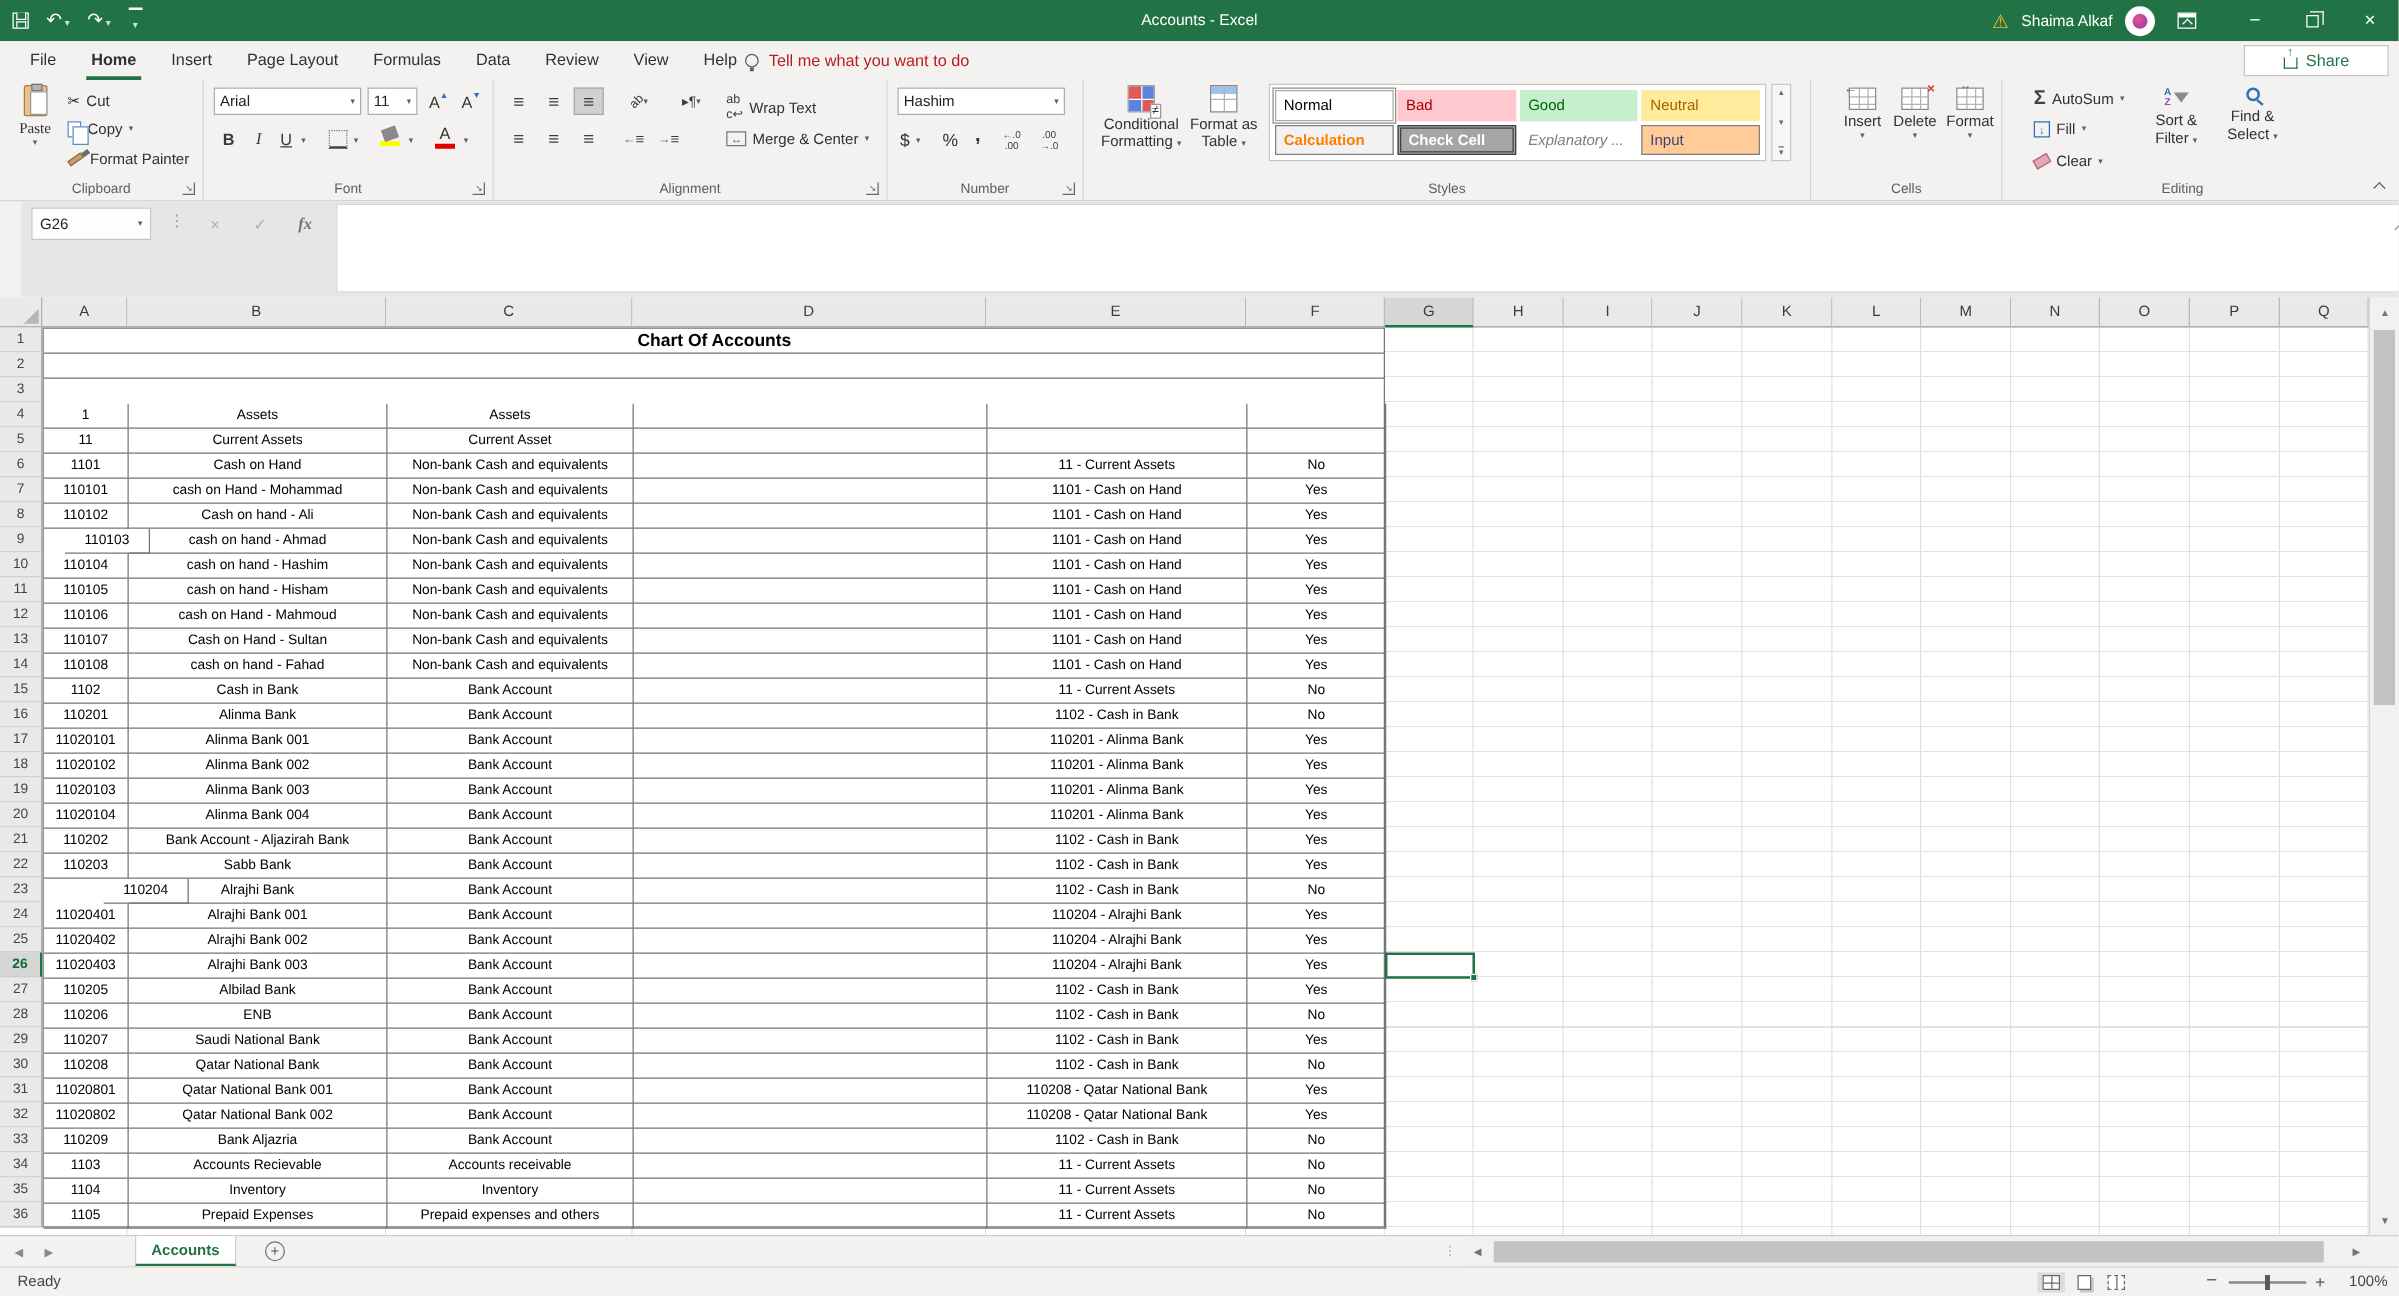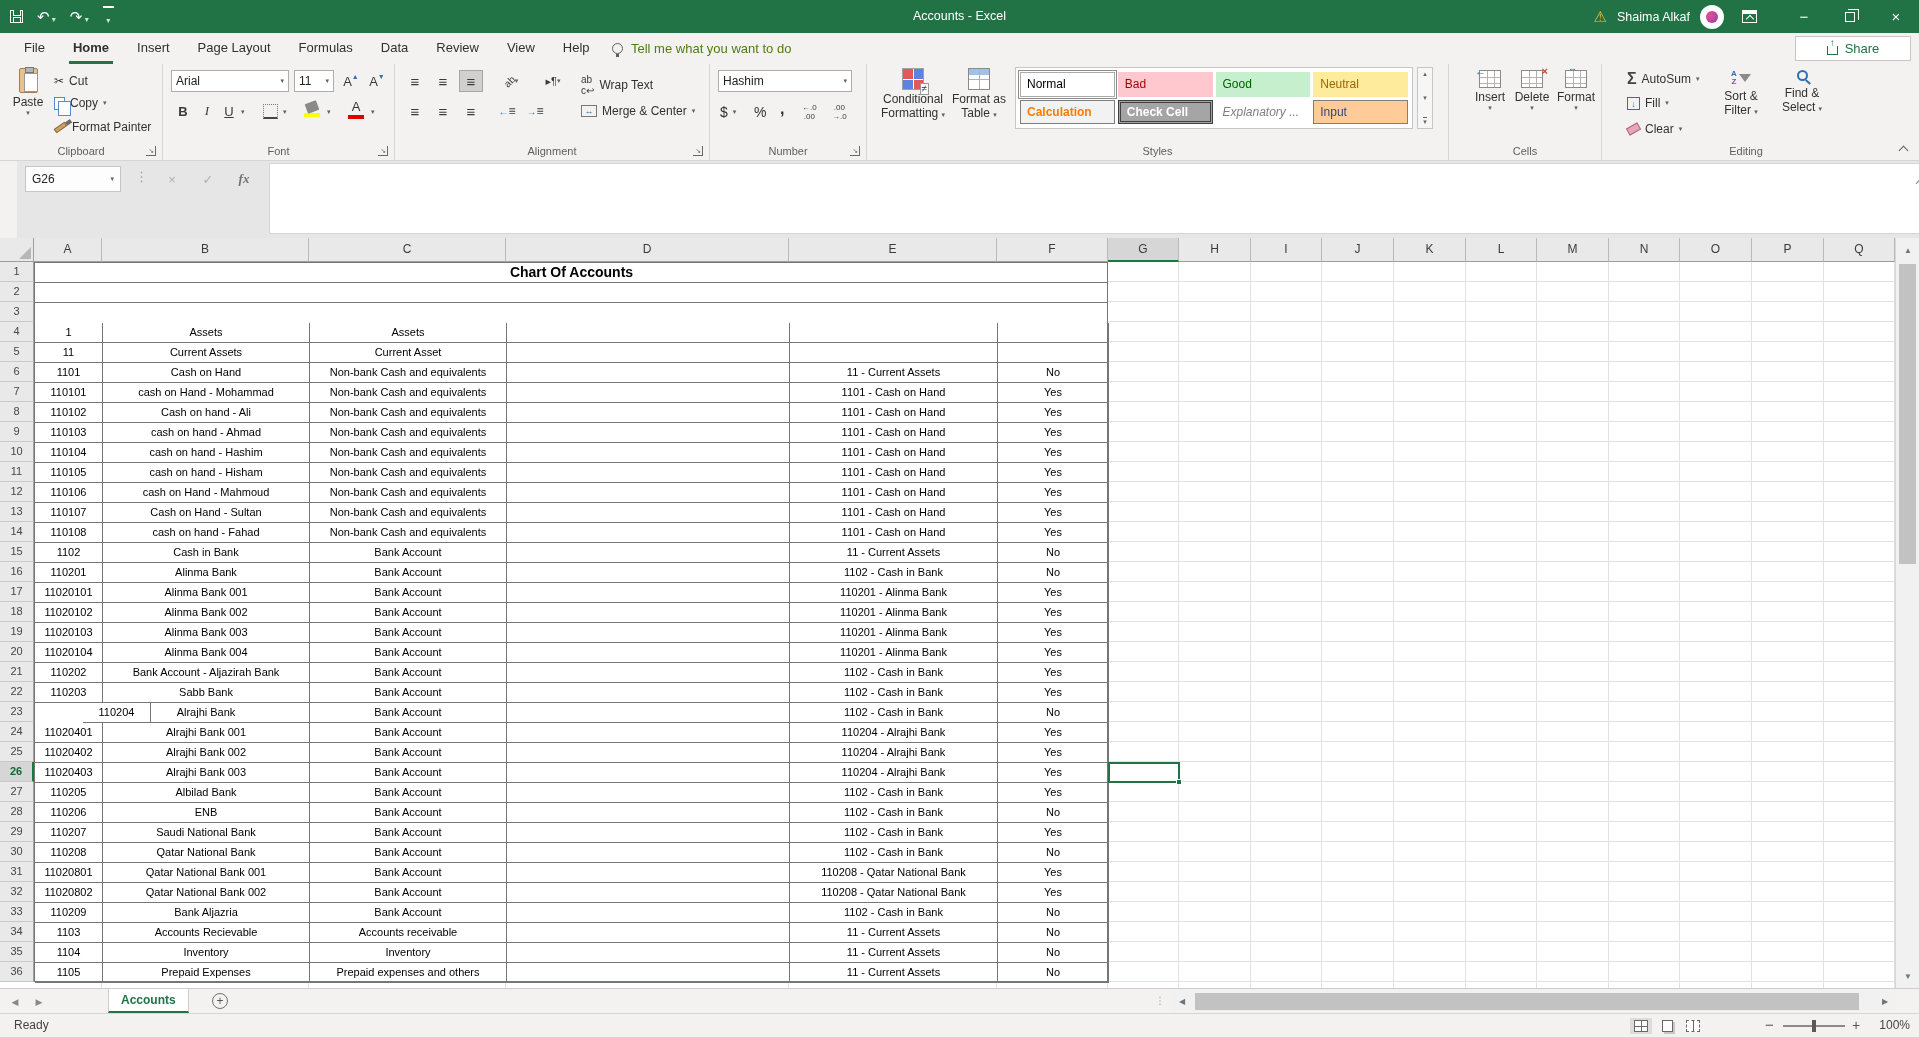--- a/index.html
+++ b/index.html
@@ -28,21 +28,21 @@
   .winbtn { width:46px; height:33px; display:flex; align-items:center; justify-content:center; color:#fff; font-size:15px; }
   #restore-ic { width:10px; height:10px; border:1.2px solid #fff; position:relative; background:transparent; }
   #restore-ic:before { content:""; position:absolute; left:2px; top:-4px; width:10px; height:10px; border:1.2px solid #fff; border-left:none; border-bottom:none; }
 
   
   #menubar { position:absolute; left:0; top:33px; width:1919px; height:31px; background:#f3f2f1; }
   #menu-tabs { position:absolute; left:10px; top:0; height:31px; display:flex; }
   .mtab { padding:0 14px; line-height:29px; font-size:13px; color:#323130; cursor:default; position:relative; }
   .mtab.active { font-weight:bold; }
   .mtab.active:after { content:""; position:absolute; left:10px; right:10px; bottom:0; height:3px; background:#217346; }
-  #tellme { position:absolute; left:612px; top:0; height:31px; display:flex; align-items:center; gap:8px; color:#4d7c0f; font-size:13px; }
+  #tellme { position:absolute; left:596px; top:0; height:31px; display:flex; align-items:center; gap:8px; color:#b91c1c; font-size:13px; }
   #bulb { width:11px; height:11px; border:1.5px solid #5f5e5c; border-radius:50%; position:relative; }
   #bulb:after { content:""; position:absolute; left:2.5px; bottom:-4px; width:3px; height:3px; background:#5f5e5c; }
   #share-btn { position:absolute; right:8px; top:3px; width:116px; height:25px; background:#fff; border:1px solid #c8c6c4; display:flex; align-items:center; justify-content:center; gap:7px; font-size:13px; color:#217346; }
   #share-ic { width:11px; height:9px; border:1.5px solid #217346; border-top:none; position:relative; margin-top:4px; }
   #share-ic:after { content:"↑"; position:absolute; left:2px; top:-9px; font-size:10px; color:#217346; }
 
   
   #ribbon { position:absolute; left:0; top:64px; width:1919px; height:97px; background:#f3f2f1; border-bottom:1px solid #d8d6d4; }
   .rgroup { position:absolute; top:0; height:96px; border-right:1px solid #d8d6d4; }
   .glabel { position:absolute; bottom:3px; left:0; right:0; text-align:center; font-size:11px; color:#605e5c; }
@@ -215,21 +215,21 @@
     </div>
     <div id="share-btn">
       <div id="share-ic"></div>
       <span>Share</span>
     </div>
   </div>
 
   <div id="ribbon">
 
     <div class="rgroup" style="left:0;width:163px;">
-      <div class="big-btn" style="left:8px;top:4px;width:40px;">
+      <div class="big-btn" style="left:8px;top:4px;width:40px;font-family:Liberation Serif, serif;">
         <div id="paste-ic"></div>
         <span>Paste</span>
         <span class="dd">▾</span>
       </div>
       <div class="rbtn-sm" style="left:54px;top:10px;">
           <span>✂</span>
           <span>Cut</span>
         </div>
       <div class="rbtn-sm" style="left:54px;top:32px;">
           <div class="copy-ic"></div>
@@ -515,21 +515,21 @@
         </div>
         <div class="trow" style="top: 140px;">
           <div class="tcell" style="left: 0px; width: 68px;">110102</div>
           <div class="tcell" style="left: 68px; width: 207px;">Cash on hand - Ali</div>
           <div class="tcell" style="left: 275px; width: 197px;">Non-bank Cash and equivalents</div>
           <div class="tcell" style="left: 472px; width: 283px;"></div>
           <div class="tcell" style="left: 755px; width: 208px;">1101 - Cash on Hand</div>
           <div class="tcell" style="left: 963px; width: 111px;">Yes</div>
         </div>
         <div class="trow" style="top: 160px;">
-          <div class="tcell" style="left: 0px; width: 68px;">110103</div>
+          <div class="tcell" style="left: 17px; width: 68px;">110103</div>
           <div class="tcell" style="left: 68px; width: 207px;">cash on hand - Ahmad</div>
           <div class="tcell" style="left: 275px; width: 197px;">Non-bank Cash and equivalents</div>
           <div class="tcell" style="left: 472px; width: 283px;"></div>
           <div class="tcell" style="left: 755px; width: 208px;">1101 - Cash on Hand</div>
           <div class="tcell" style="left: 963px; width: 111px;">Yes</div>
         </div>
         <div class="trow" style="top: 180px;">
           <div class="tcell" style="left: 0px; width: 68px;">110104</div>
           <div class="tcell" style="left: 68px; width: 207px;">cash on hand - Hashim</div>
           <div class="tcell" style="left: 275px; width: 197px;">Non-bank Cash and equivalents</div>

